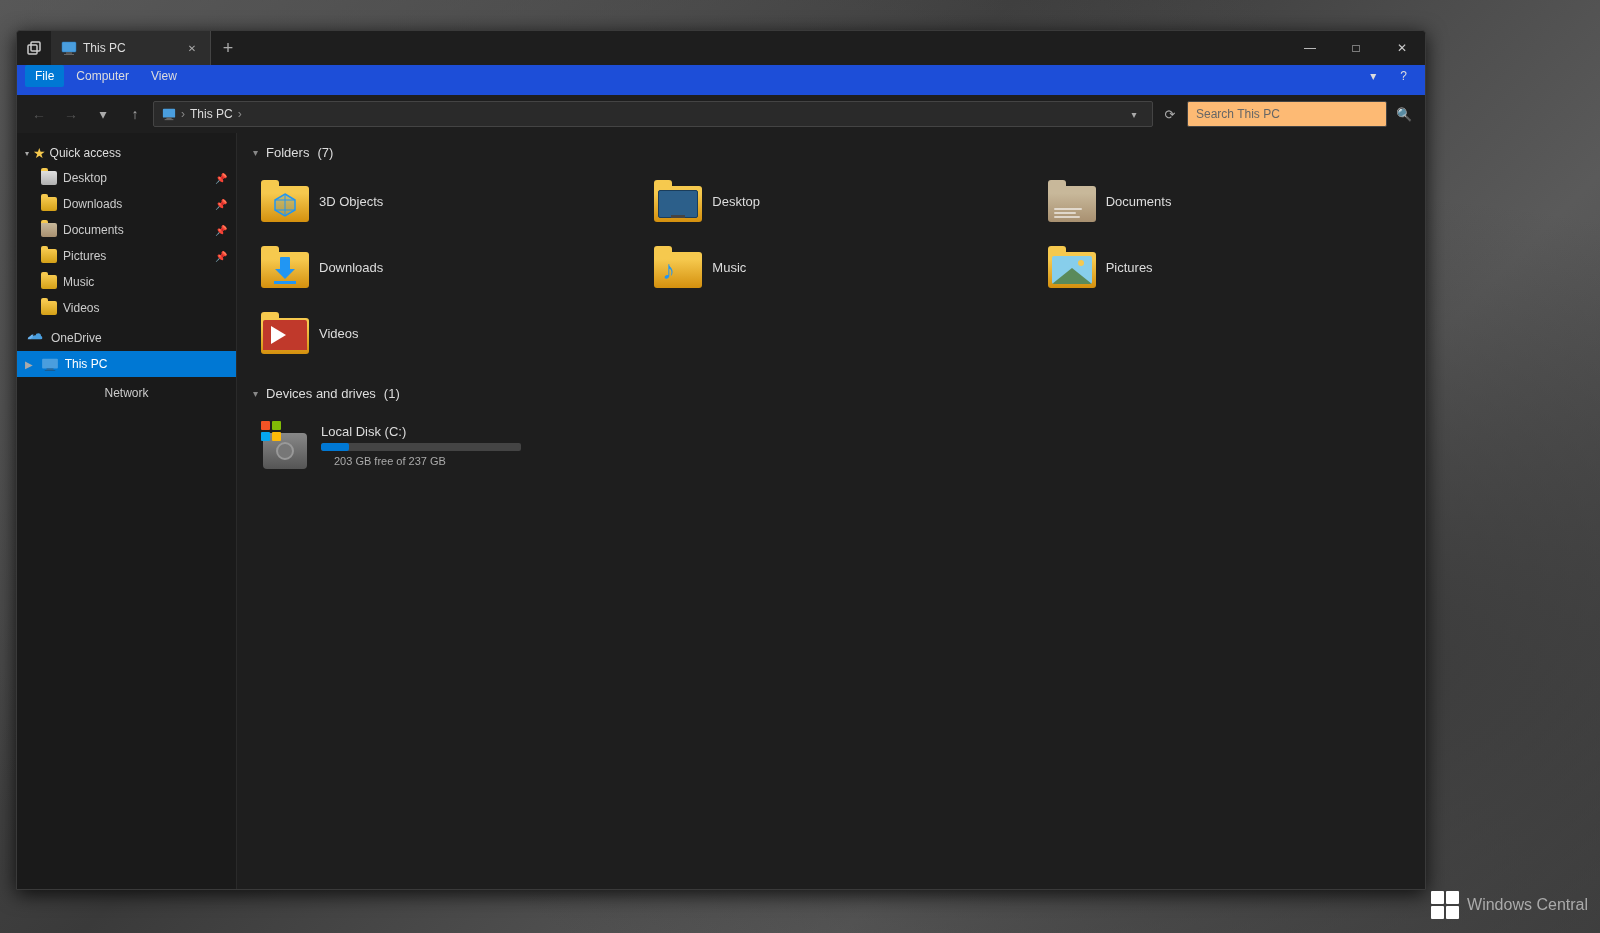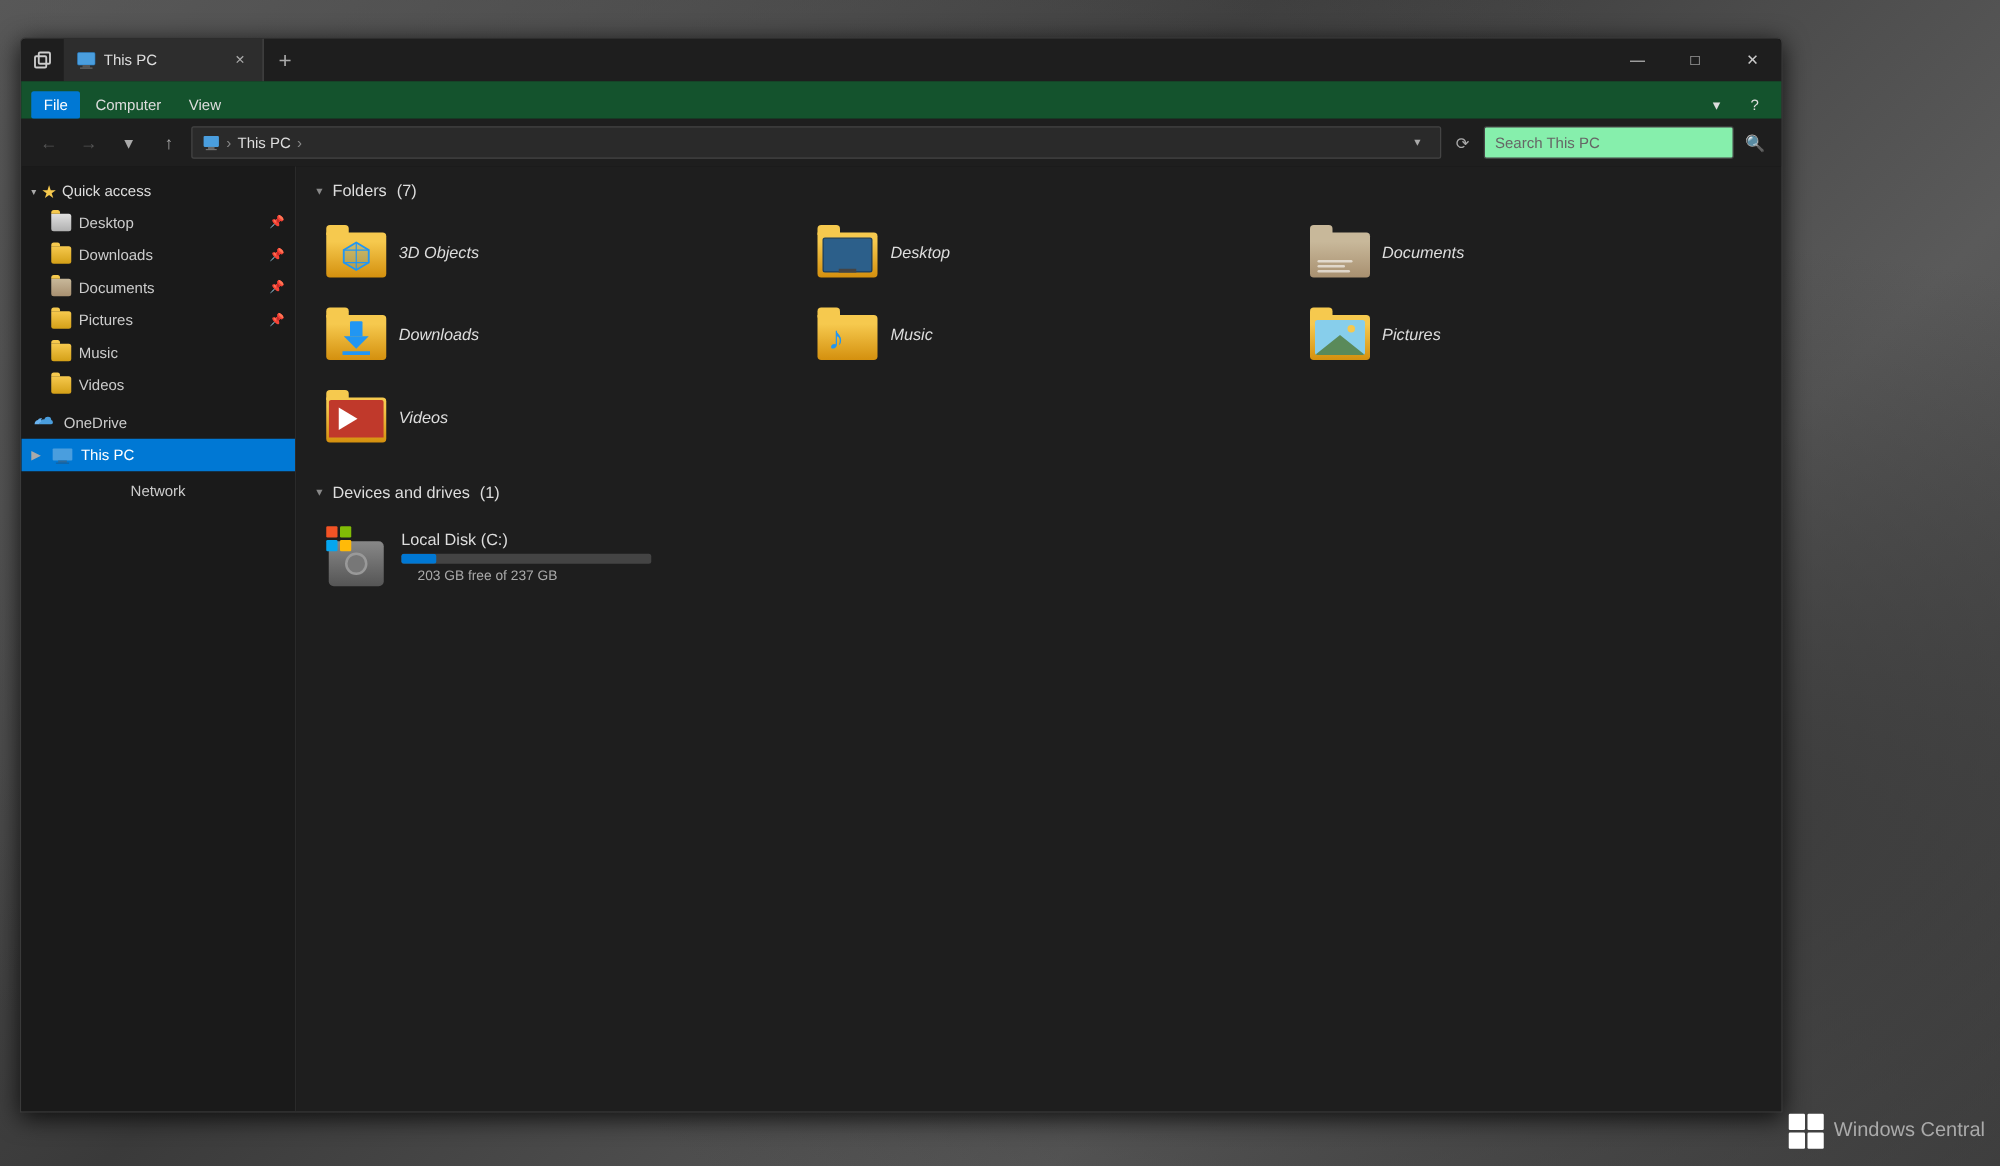--- a/index.html
+++ b/index.html
@@ -119,23 +119,23 @@
       align-items: center;
       justify-content: center;
       color: #ccc;
       font-size: 12px;
       cursor: pointer;
     }
 
     
     .menu-bar {
       height: 30px;
-      background: #14532d;
-      display: flex;
-      align-items: flex-end;
+      background: #1d4ed8;
+      display: flex;
+      align-items: flex-start;
       padding: 0 8px;
       gap: 2px;
       flex-shrink: 0;
     }
 
     .menu-item {
       padding: 4px 10px;
       color: #ddd;
       font-size: 12px;
       cursor: pointer;
@@ -215,21 +215,21 @@
       align-items: center;
       justify-content: center;
       color: #aaa;
       font-size: 13px;
       cursor: pointer;
     }
 
     .search-bar {
       width: 200px;
       height: 26px;
-      background: #86efac;
+      background: #fdba74;
       border: 1px solid #444;
       border-radius: 2px;
       display: flex;
       align-items: center;
       padding: 0 8px;
       gap: 4px;
       color: #888;
       font-size: 12px;
     }
 
@@ -364,21 +364,20 @@
       color: #888;
       font-size: 10px;
       cursor: pointer;
     }
 
     .folder-grid {
       display: grid;
       grid-template-columns: repeat(3, 1fr);
       gap: 8px 24px;
       margin-bottom: 24px;
-      font-style: italic;
     }
 
     .folder-item {
       display: flex;
       align-items: center;
       gap: 10px;
       padding: 8px;
       border-radius: 3px;
       cursor: pointer;
       color: #ddd;

